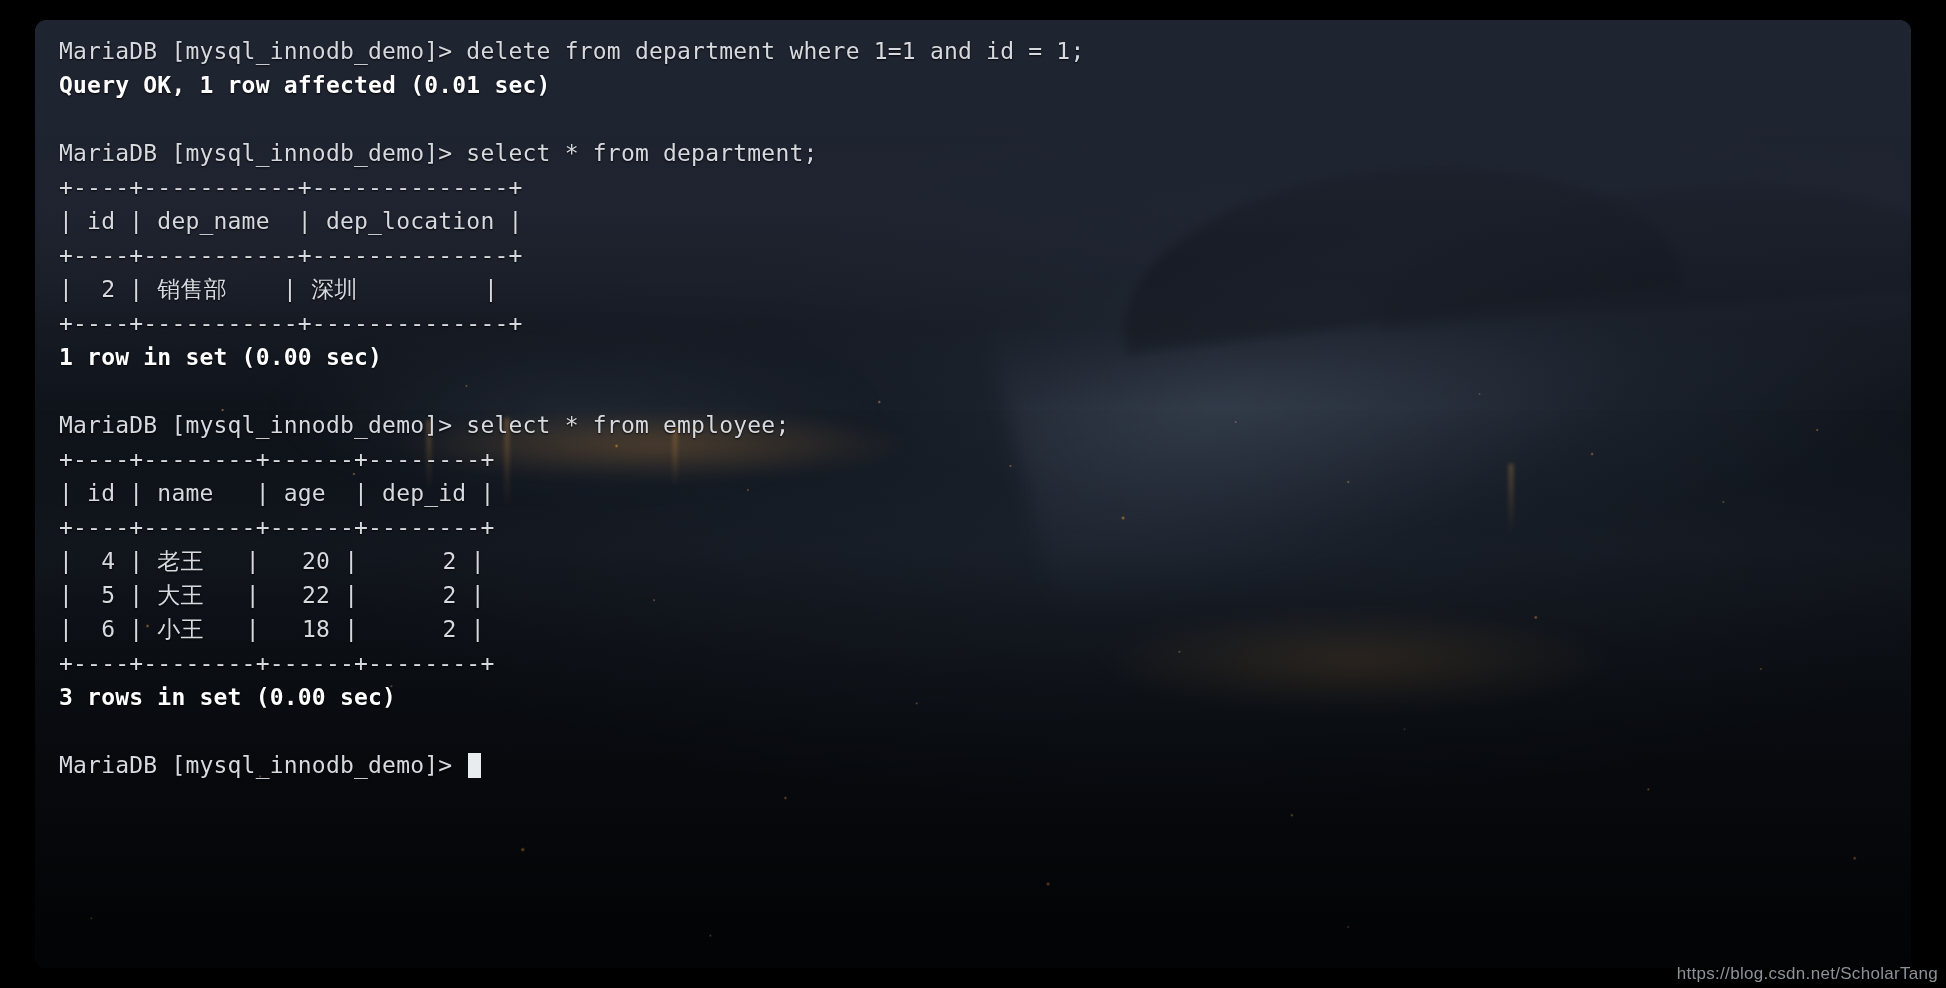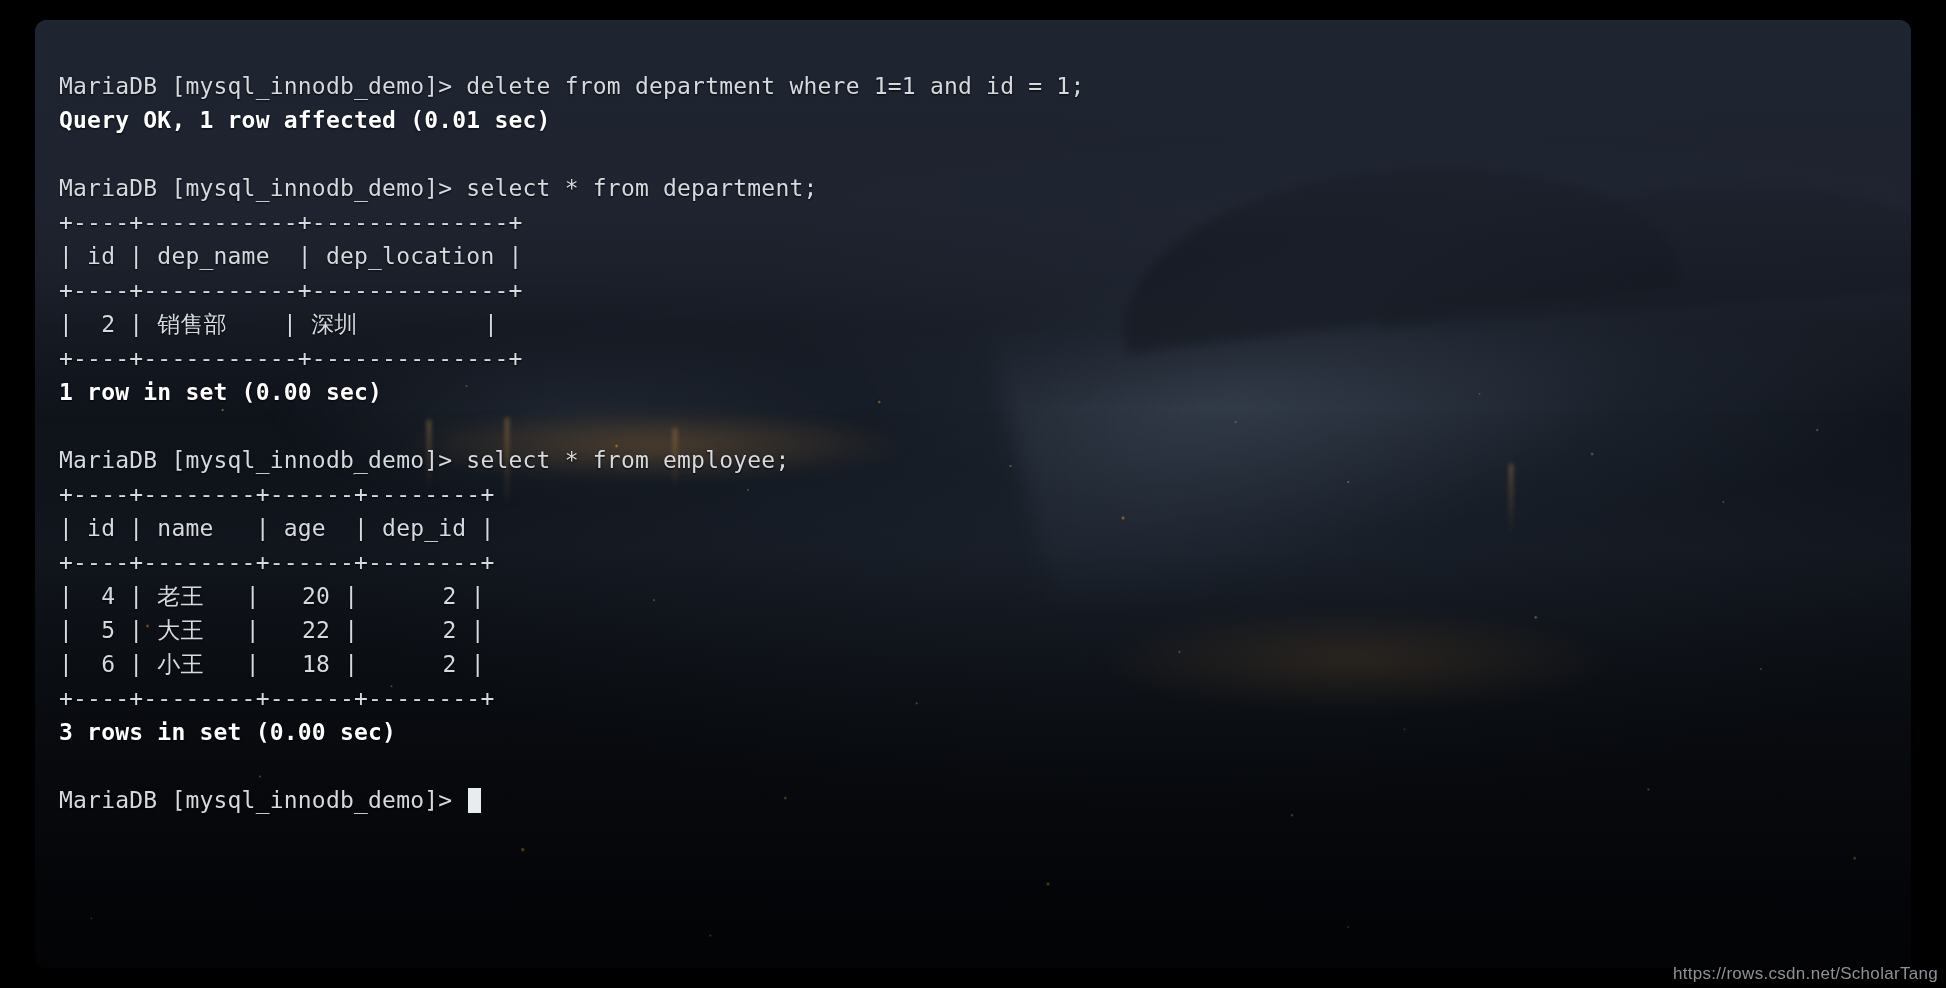--- a/index.html
+++ b/index.html
@@ -193,21 +193,20 @@
     position: absolute;
     left: 0; top: 0;
     width: 100%;
     padding: 14px 0 0 0;
     font-family: "DejaVu Sans Mono", "Liberation Mono", monospace;
     font-size: 23px;
     line-height: 34px;
     white-space: pre;
     color: #d6d9de;
     letter-spacing: 0.2px;
-    margin-top: 35px;
   }
   .tline {
     height: 34px;
     padding-left: 24px;
     text-shadow: 0 1px 2px rgba(0,0,0,.85);
   }
   .tline.blank { color: transparent; }
   .bold { color: #ffffff; font-weight: bold; text-align: center; }
   .cursor {
     display: inline-block;
@@ -251,15 +250,15 @@
     <div class="reflection" style="left:638px; top:408px; height:60px;"></div>
     <div class="reflection" style="left:1474px; top:444px; height:70px;"></div>
 
     <div id="console-tint-top"></div>
     <div id="console-tint-bottom"></div>
 
     <div id="text-layer"><div class="tline"><span>MariaDB [mysql_innodb_demo]&gt; delete from department where 1=1 and id = 1;</span></div><div class="tline"><span class="bold">Query OK, 1 row affected (0.01 sec)</span></div><div class="tline blank"><span> </span></div><div class="tline"><span>MariaDB [mysql_innodb_demo]&gt; select * from department;</span></div><div class="tline"><span>+----+-----------+--------------+</span></div><div class="tline"><span>| id | dep_name  | dep_location |</span></div><div class="tline"><span>+----+-----------+--------------+</span></div><div class="tline"><span>|  2 | 销售部    | 深圳         |</span></div><div class="tline"><span>+----+-----------+--------------+</span></div><div class="tline"><span class="bold">1 row in set (0.00 sec)</span></div><div class="tline blank"><span> </span></div><div class="tline"><span>MariaDB [mysql_innodb_demo]&gt; select * from employee;</span></div><div class="tline"><span>+----+--------+------+--------+</span></div><div class="tline"><span>| id | name   | age  | dep_id |</span></div><div class="tline"><span>+----+--------+------+--------+</span></div><div class="tline"><span>|  4 | 老王   |   20 |      2 |</span></div><div class="tline"><span>|  5 | 大王   |   22 |      2 |</span></div><div class="tline"><span>|  6 | 小王   |   18 |      2 |</span></div><div class="tline"><span>+----+--------+------+--------+</span></div><div class="tline"><span class="bold">3 rows in set (0.00 sec)</span></div><div class="tline blank"><span> </span></div><div class="tline"><span>MariaDB [mysql_innodb_demo]&gt; </span><span class="cursor"></span></div></div>
 
   </div>
 
-  <div id="watermark">https://rows.csdn.net/ScholarTang</div>
+  <div id="watermark">https://blog.csdn.net/ScholarTang</div>
 
 </div>
 
 </body></html>

